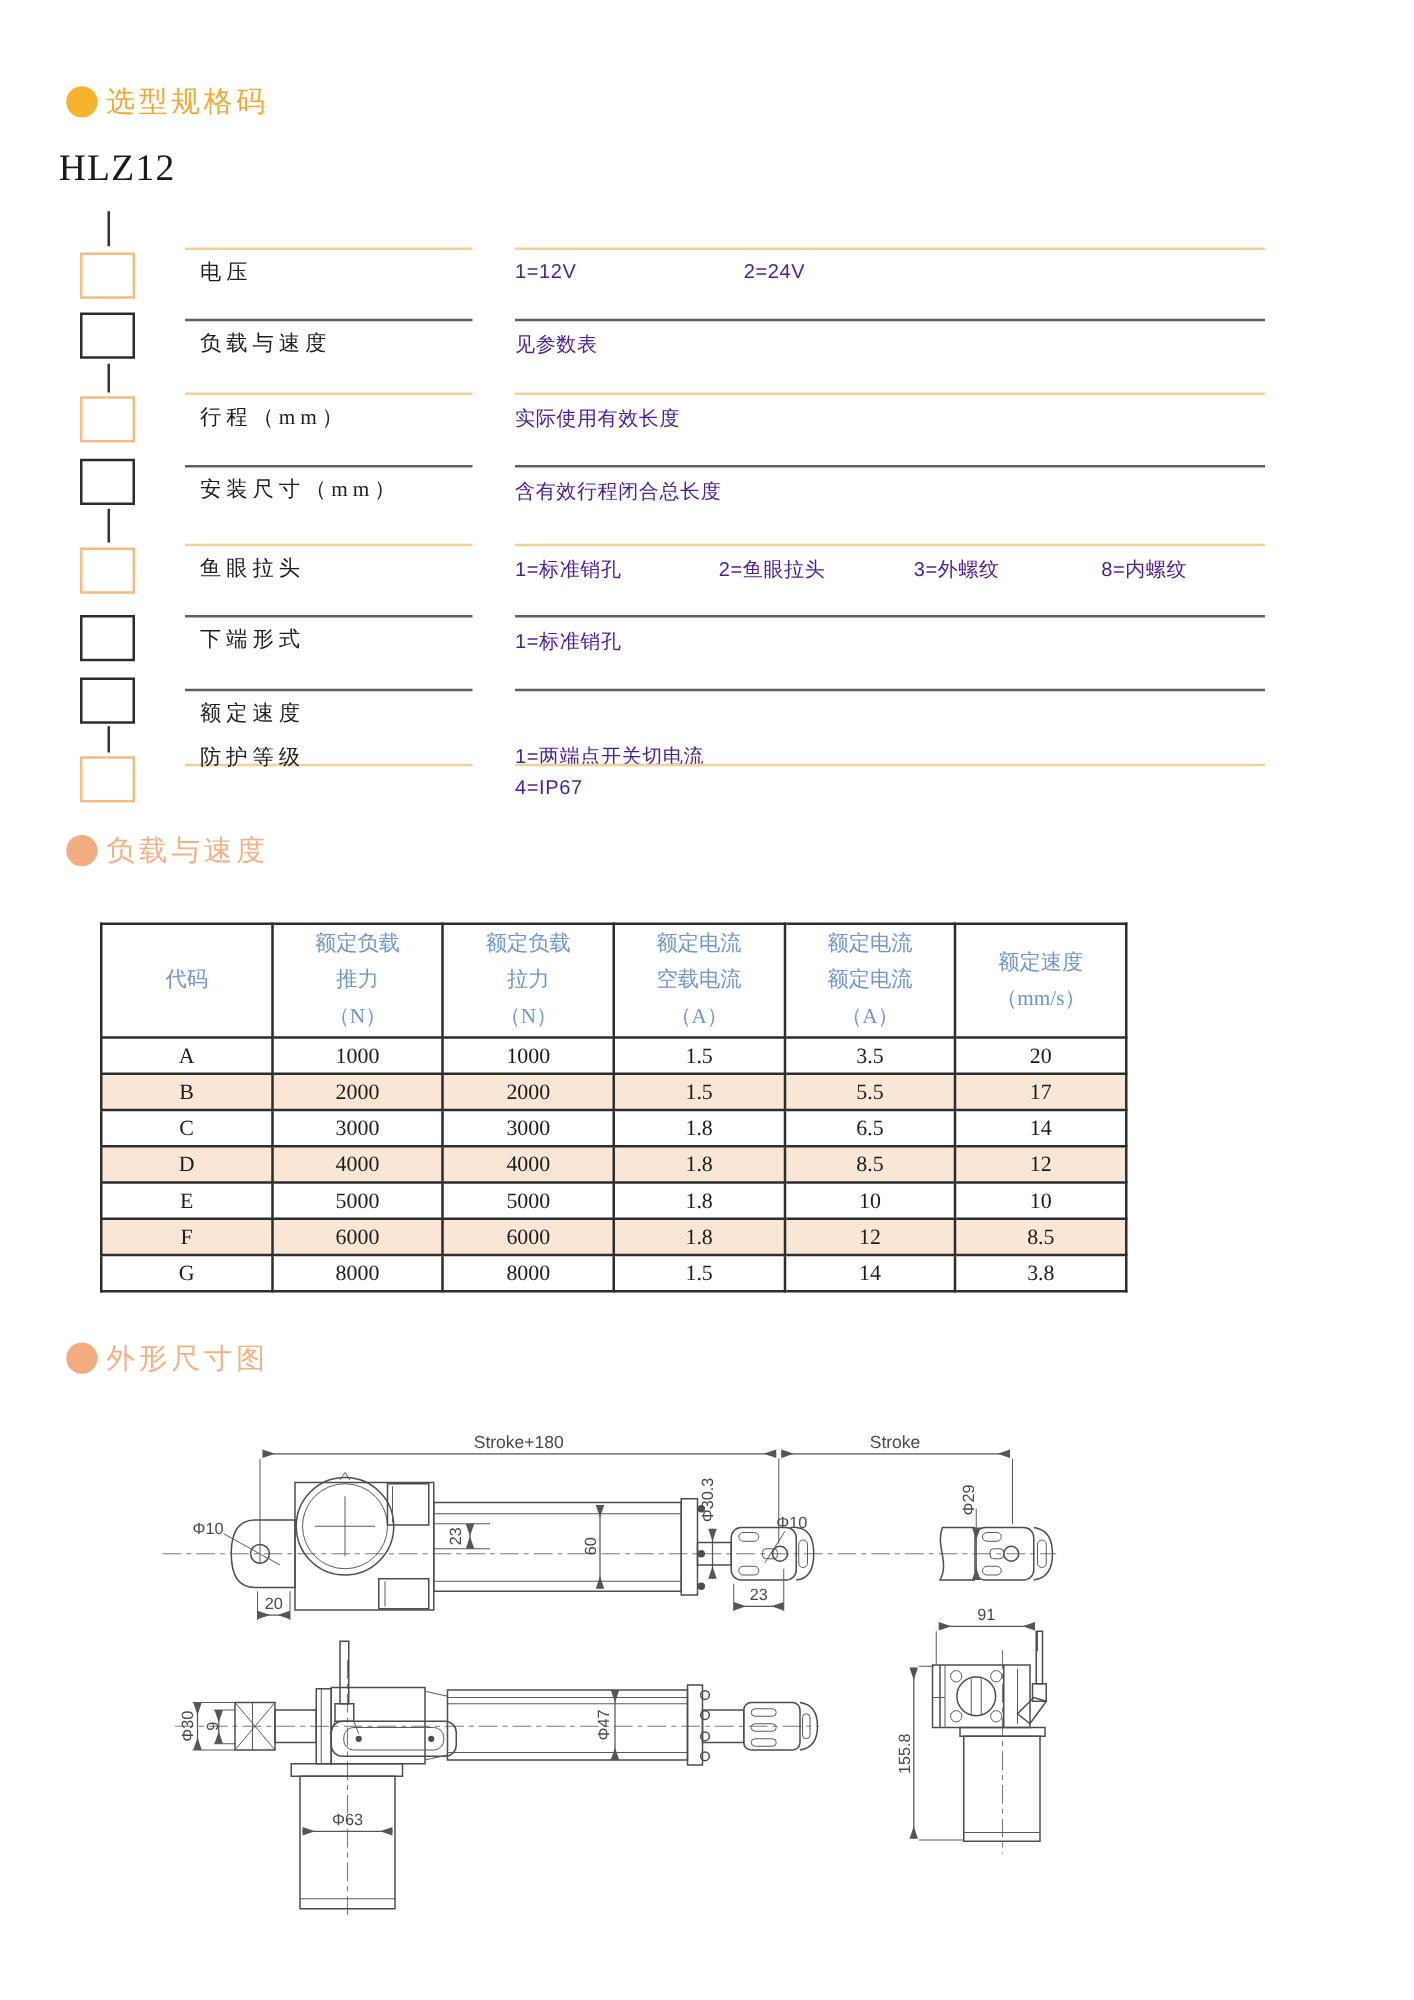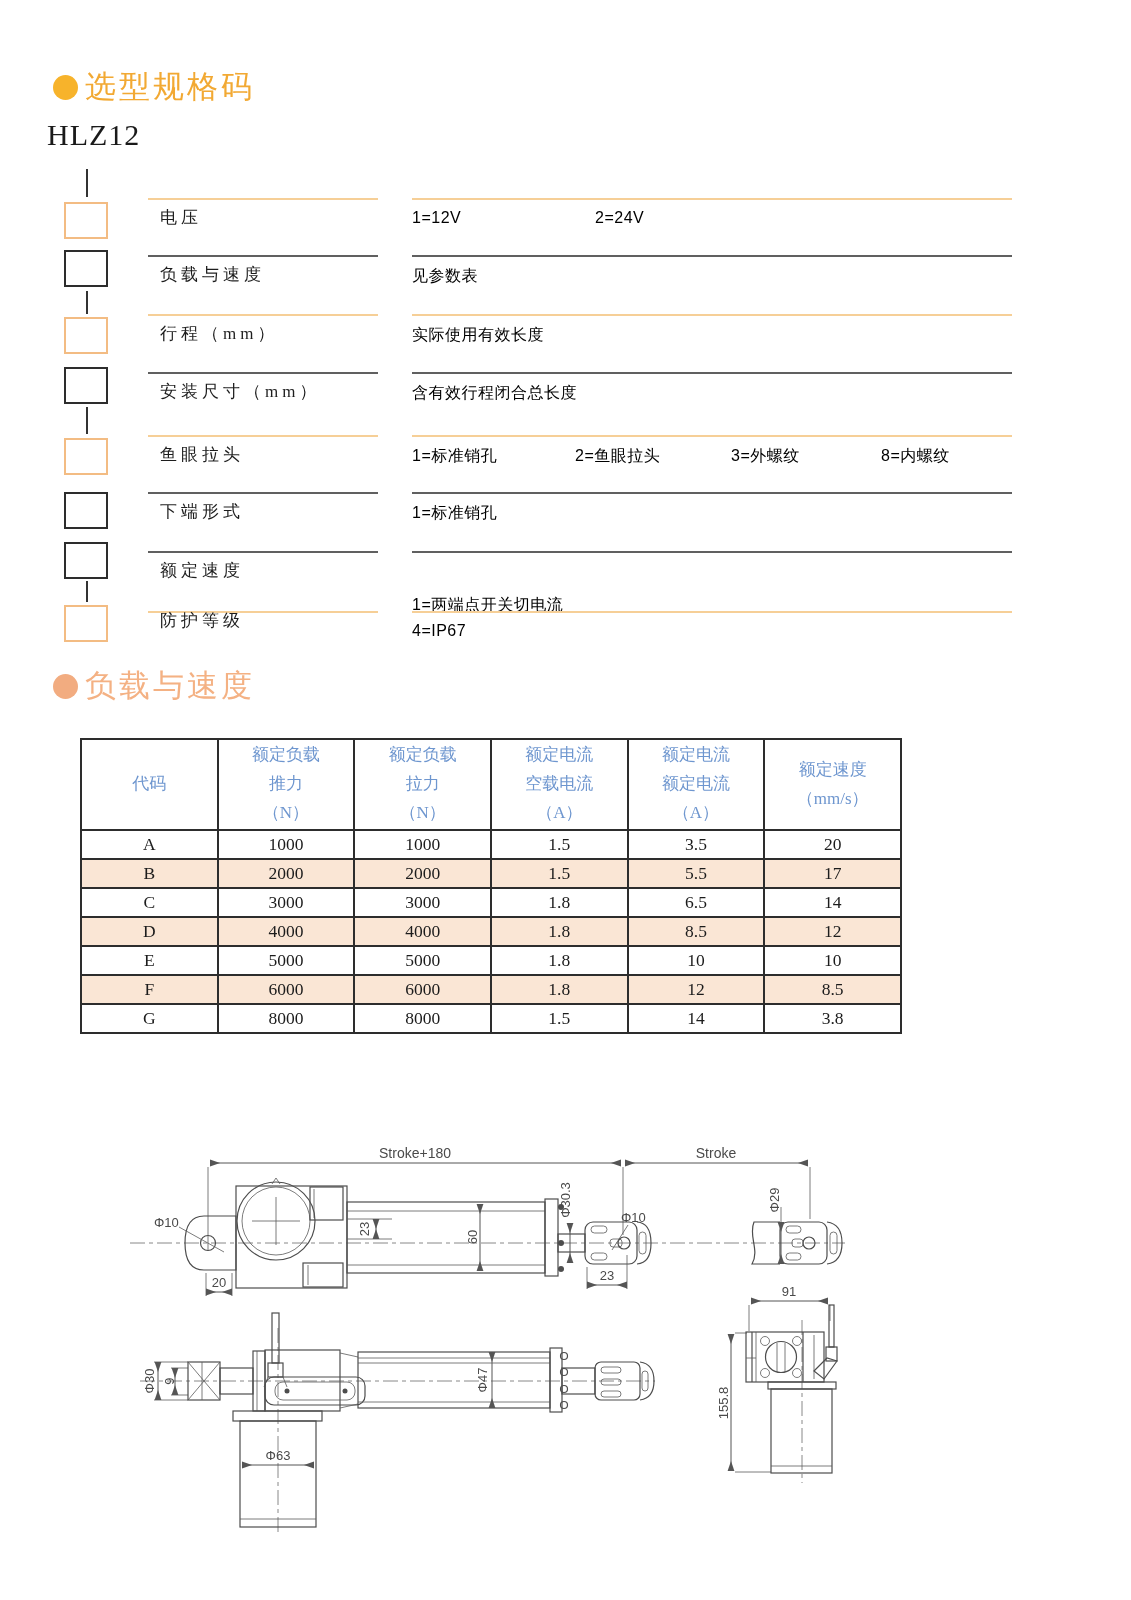--- a/index.html
+++ b/index.html
@@ -2,42 +2,42 @@
 <html><head>
 <meta charset="utf-8">
 <style>
   html,body{margin:0;padding:0;background:#ffffff;}
   .page{position:relative;width:1131px;height:1600px;background:#fff;overflow:hidden;
         font-family:"Liberation Sans",sans-serif;}
 
   
   .sec{position:absolute;display:flex;align-items:center;gap:7px;}
   .bullet{width:25px;height:25px;border-radius:50%;flex:0 0 auto;}
-  .sec-title{font-family:"Liberation Serif",serif;font-size:31px;letter-spacing:3px;white-space:nowrap;}
+  .sec-title{font-family:"Liberation Serif",serif;font-size:23px;letter-spacing:3px;white-space:nowrap;}
   .gold .bullet{background:#F7B32B;}
   .gold .sec-title{color:#F2A933;}
   .peach .bullet{background:#F2AC80;}
   .peach .sec-title{color:#F4B183;}
 
   .model{position:absolute;left:47px;top:118px;font-family:"Liberation Serif",serif;
          font-size:30px;color:#1a1a1a;letter-spacing:1px;}
 
   
   .code-box{position:absolute;left:64px;width:40px;height:33px;border:2.5px solid;background:#fff;}
   .code-box.orange{border-color:#F3BC83;}
   .code-box.dark{border-color:#2d2d2d;}
   .tick{position:absolute;left:86px;width:2px;background:#333;}
 
   .lbl-line{position:absolute;left:148px;width:230px;height:2px;}
   .val-line{position:absolute;left:412px;width:600px;height:2px;}
   .orange-line{background:#F6CF97;}
   .dark-line{background:#606060;}
   .spec-label{position:absolute;left:160px;font-family:"Liberation Serif",serif;
               font-size:17px;letter-spacing:4px;color:#1d1d1d;white-space:nowrap;}
-  .spec-val{position:absolute;font-size:16px;color:#000000;letter-spacing:0.5px;white-space:nowrap;}
+  .spec-val{position:absolute;font-size:16px;color:#4c1d95;letter-spacing:0.5px;white-space:nowrap;}
 
   
   #table-wrap{position:absolute;left:80px;top:738px;}
   #table-wrap table{border-collapse:collapse;table-layout:fixed;width:822px;}
   #table-wrap th,#table-wrap td{border:2px solid #2d2d2d;padding:0;text-align:center;vertical-align:middle;}
   #table-wrap th{height:89px;color:#6E96CF;font-family:"Liberation Serif",serif;
                  font-weight:normal;font-size:17px;line-height:1.7;}
   #table-wrap td{height:27px;font-family:"Liberation Serif",serif;font-size:17.5px;color:#1c1c1c;}
   #table-wrap tr.peach td{background:#FAE6D5;}
 
@@ -154,20 +154,24 @@
             <td>8000</td>
             <td>8000</td>
             <td>1.5</td>
             <td>14</td>
             <td>3.8</td>
           </tr>
         </tbody>
       </table>
     </div>
 
+  <div class="sec peach" style="left:53px;top:1071px;">
+    <div class="bullet"></div>
+    <div class="sec-title">外形尺寸图</div>
+  </div>
 
   <svg id="dims-svg" width="1010" height="475" viewBox="0 0 1010 475">
     <defs>
       <marker id="arr" viewBox="0 0 12 10" markerWidth="12" markerHeight="10" refX="11" refY="5" orient="auto-start-reverse" markerUnits="userSpaceOnUse">
         <path d="M1,5 L11,1.6 L11,8.4 Z" fill="#555"></path>
       </marker>
     </defs>
 
     <g>
       <path class="cl" d="M30,128 H745"></path>
@@ -383,20 +387,20 @@
     <div class="spec-label" style="top:500px">下端形式</div>
     <div class="spec-val" style="top:503px;left:412px">1=标准销孔</div>
     <div class="code-box dark" style="top:492px"></div>
     <div class="lbl-line dark-line" style="top:551px"></div>
     <div class="val-line dark-line" style="top:551px"></div>
     <div class="spec-label" style="top:559px">额定速度</div>
     <div class="spec-val" style="top:595px;left:412px">1=两端点开关切电流</div>
     <div class="code-box dark" style="top:542px"></div>
     <div class="lbl-line orange-line" style="top:611px"></div>
     <div class="val-line orange-line" style="top:611px"></div>
-    <div class="spec-label" style="top:609px">防护等级</div>
+    <div class="spec-label" style="top:594px">防护等级</div>
     <div class="spec-val" style="top:622px;left:412px">4=IP67</div>
     <div class="code-box orange" style="top:605px"></div>
     <div class="tick" style="top:169px;height:28px"></div>
     <div class="tick" style="top:291px;height:23px"></div>
     <div class="tick" style="top:407px;height:27px"></div>
     <div class="tick" style="top:581px;height:21px"></div>
   </div>
 
 </body></html>

